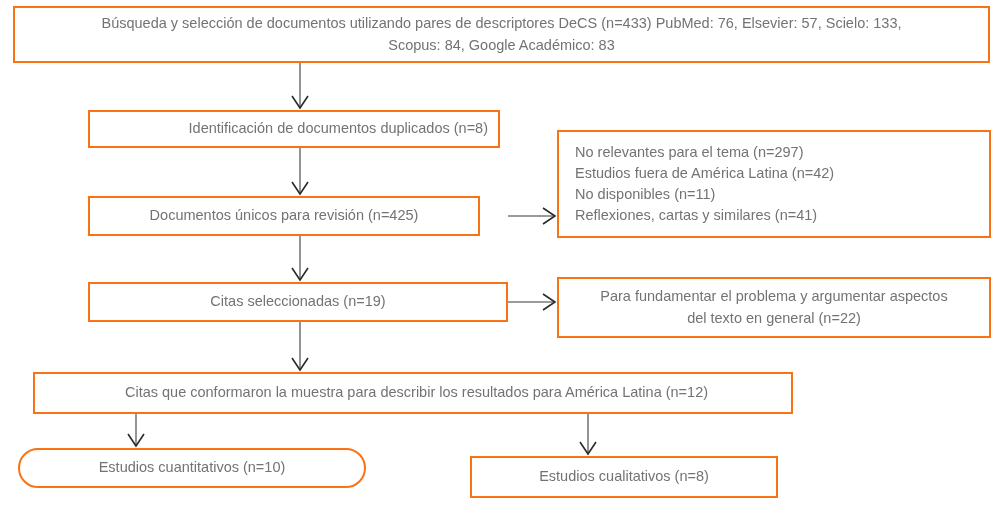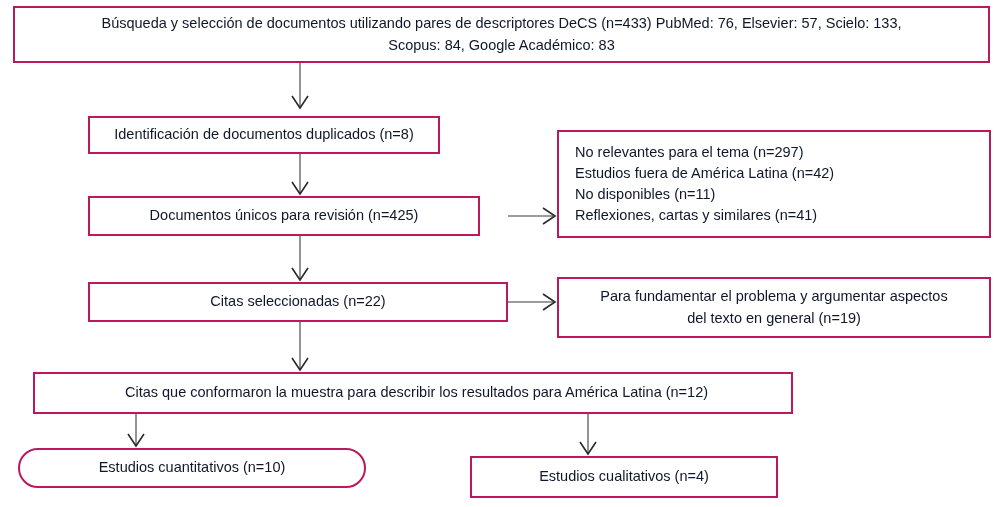--- a/index.html
+++ b/index.html
@@ -11,25 +11,25 @@
     position: relative;
     width: 1003px;
     height: 507px;
     background: #ffffff;
     font-family: "Liberation Sans", sans-serif;
     overflow: hidden;
   }
   .box {
     position: absolute;
     box-sizing: border-box;
-    border: 2px solid #be185d;
+    border: 2px solid #f97316;
     background: #ffffff;
     display: flex;
     align-items: center;
-    color: #0f172a;
+    color: #737373;
     font-size: 14.5px;
     line-height: 1.45;
     z-index: 2;
   }
   .box.center {
     justify-content: center;
     text-align: center;
   }
   .box.left {
     justify-content: center;
@@ -76,49 +76,49 @@
       <polyline points="128,434 136,446 144,434" fill="none" stroke="#2a2a2a" stroke-width="1.6"></polyline>
       <line x1="588" y1="414" x2="588" y2="454" stroke="#7a7a7a" stroke-width="1.6"></line>
       <polyline points="580,442 588,454 596,442" fill="none" stroke="#2a2a2a" stroke-width="1.6"></polyline>
     </svg>
 
   <div class="box center" style="left:13px; top:6px; width:977px; height:57px;">
     <span class="txt">Búsqueda y selección de documentos utilizando pares de descriptores  DeCS (n=433) PubMed: 76, Elsevier: 57, Scielo: 133,
 Scopus: 84, Google Académico: 83</span>
   </div>
 
-  <div class="box center" style="left:88px; top:116px; width:352px; height:38px;">
+  <div class="box center" style="left:88px; top:110px; width:412px; height:38px;text-align:right;">
     <span class="txt">Identificación de documentos duplicados (n=8)</span>
   </div>
 
   <div class="box center" style="left:88px; top:196px; width:392px; height:40px;justify-content:flex-end;">
     <span class="txt">Documentos únicos para revisión (n=425)</span>
   </div>
 
   <div class="box left" style="left:557px; top:130px; width:434px; height:108px;">
     <span class="txt">No relevantes para el tema (n=297)
 Estudios fuera de América Latina (n=42)
 No disponibles (n=11)
 Reflexiones, cartas y similares (n=41)</span>
   </div>
 
   <div class="box center" style="left:88px; top:282px; width:420px; height:40px;">
-    <span class="txt">Citas seleccionadas (n=22)</span>
+    <span class="txt">Citas seleccionadas (n=19)</span>
   </div>
 
   <div class="box center" style="left:557px; top:277px; width:434px; height:61px;">
     <span class="txt">Para fundamentar el problema y argumentar aspectos
-del texto en general (n=19)</span>
+del texto en general (n=22)</span>
   </div>
 
   <div class="box center" style="left:33px; top:372px; width:760px; height:42px;padding-left:7px;">
     <span class="txt">Citas que conformaron la muestra para describir los resultados para América Latina (n=12)</span>
   </div>
 
   <div class="box center" style="left:18px; top:448px; width:348px; height:40px;border-radius:20px;">
     <span class="txt">Estudios cuantitativos (n=10)</span>
   </div>
 
   <div class="box center" style="left:470px; top:456px; width:308px; height:42px;">
-    <span class="txt">Estudios cualitativos (n=4)</span>
+    <span class="txt">Estudios cualitativos (n=8)</span>
   </div>
 
 </div>
 
 </body></html>

